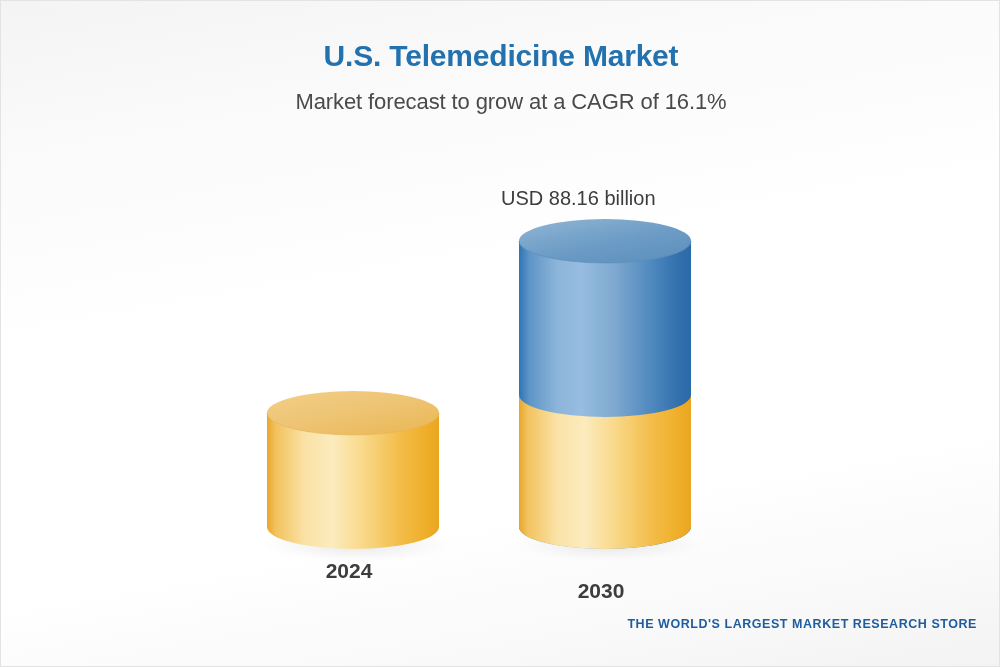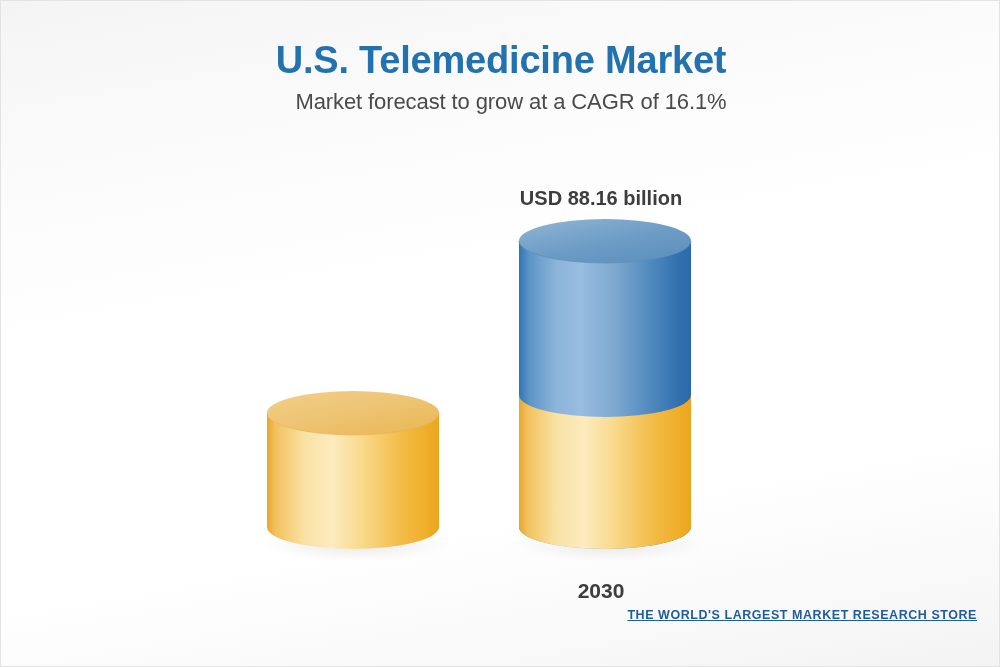--- a/index.html
+++ b/index.html
@@ -19,21 +19,21 @@
     border: 1px solid #e3e3e3;
     overflow: hidden;
   }
   
   .title {
     position: absolute;
     left: 0;
     top: 38px;
     width: 1000px;
     text-align: center;
-    font-size: 38px;
+    font-size: 30px;
     font-weight: bold;
     color: #2372b0;
     letter-spacing: -0.2px;
   }
   .subtitle {
     position: absolute;
     left: 10px;
     top: 88px;
     width: 1000px;
     text-align: center;
@@ -50,23 +50,23 @@
     width: 940px;
     height: 450px;
   }
   .bar-group {
     position: absolute;
     bottom: 0;
   }
   .bar-label {
     position: absolute;
     width: 100%;
-    text-align: center;
+    text-align: left;
     font-size: 20px;
-    font-weight: bold;
+    font-weight: normal;
     color: #3d3d3d;
     white-space: nowrap;
     left: 0;
   }
   .cat-label {
     position: absolute;
     width: 100%;
     text-align: center;
     font-size: 21px;
     font-weight: bold;
@@ -98,23 +98,22 @@
     letter-spacing: -0.4px;
     line-height: 1.05;
     white-space: nowrap;
   }
   .logo-and { color: #f0b429; }
   .logo-tag {
     font-size: 12.5px;
     font-weight: bold;
     color: #1f5c9e;
     letter-spacing: 0.55px;
-    margin-top: 7px;
+    margin-top: 16px;
     white-space: nowrap;
-    text-decoration: underline;
   }
 </style>
 </head>
 <body>
 
 <div class="canvas">
 
   <div class="title">U.S. Telemedicine Market</div>
   <div class="subtitle">Market forecast to grow at a CAGR of 16.1%</div>
 
@@ -148,20 +147,21 @@
         </defs>
 
         <ellipse cx="108" cy="384" rx="96" ry="17" fill="url(#shadow24)"></ellipse>
 
         <path d="M 18,252 L 18,366 A 86,22 0 0 0 190,366 L 190,252 Z" fill="url(#yBody)"></path>
 
         <ellipse cx="104" cy="252" rx="86" ry="22" fill="url(#yTop)"></ellipse>
         <path d="M 18,252 A 86,22 0 0 0 190,252" fill="none" stroke="#e3b158" stroke-width="1" opacity="0.55"></path>
       </svg>
 
+      <div class="cat-label" style="top:398px;">2024</div>
     </div>
 
     <div class="bar-group" style="left:470px; width:200px; height:420px;">
 
       <div class="bar-label" style="top:26px;">USD 88.16 billion</div>
 
       <svg class="cyl" width="200" height="420" viewBox="0 0 200 420" style="top:0;">
         <defs>
           <linearGradient id="bBody" x1="0" y1="0" x2="1" y2="0">
             <stop offset="0" stop-color="#2e75b6"></stop>

